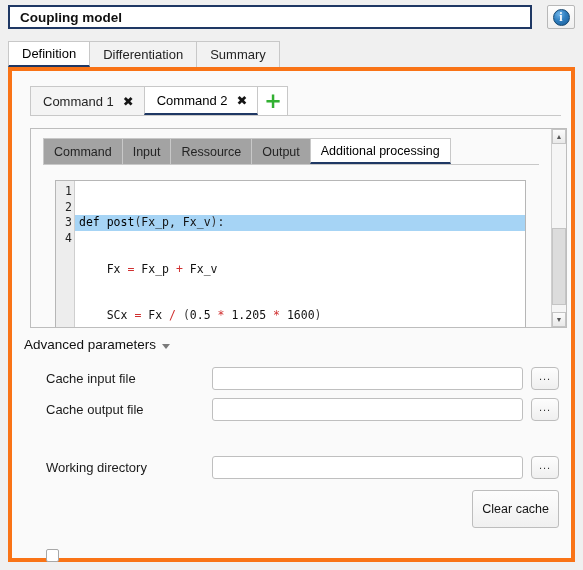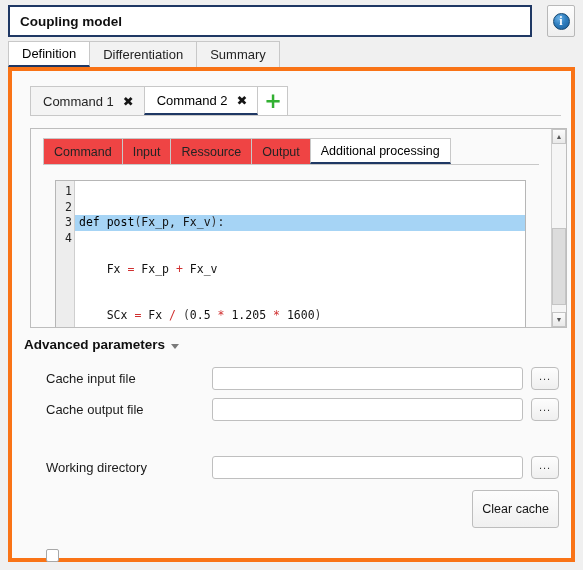--- a/index.html
+++ b/index.html
@@ -10,21 +10,21 @@
     font-family: "Liberation Sans", sans-serif;
     font-size: 13px;
     color: #1a1a1a;
     overflow: hidden;
   }
 
   
   .titlebar {
     position: absolute;
     left: 8px; top: 5px;
-    width: 567px; height: 32px;
+    width: 567px; height: 24px;
     display: flex; align-items: stretch; gap: 15px;
   }
   .title-field {
     flex: 1;
     border: 2px solid #1f3864;
     background: #ffffff;
     display: flex; align-items: center;
     padding: 0 10px;
     font-weight: bold;
     font-size: 13.5px;
@@ -156,21 +156,21 @@
     display: flex; align-items: flex-end;
     height: 27px;
     border-bottom: 1px solid #c8c8c8;
     margin-right: 12px;
   }
   .itab {
     height: 26px;
     padding: 0 10px;
     display: flex; align-items: center;
     font-size: 12.5px;
-    background: #ef4444;
+    background: #a3a3a3;
     border: 1px solid #c8c8c8;
     border-bottom: none;
     margin-right: -1px;
     cursor: pointer;
     color: #242424;
   }
   .itab.active {
     background: #ffffff;
     border-bottom: 2px solid #1f3864;
     position: relative; z-index: 3;
@@ -238,21 +238,21 @@
     left: 0; right: 0;
     top: 50%; height: 46%;
     background: #dcdcdc;
     border: 1px solid #c4c4c4;
   }
 
   
   .adv-header {
     position: absolute;
     left: 12px; top: 266px;
-    font-weight: bold;
+    font-weight: normal;
     font-size: 13.5px;
     color: #101010;
     display: flex; align-items: center; gap: 6px;
     cursor: pointer;
   }
   .caret {
     width: 0; height: 0;
     border-left: 4px solid transparent;
     border-right: 4px solid transparent;
     border-top: 5px solid #7a7a7a;

